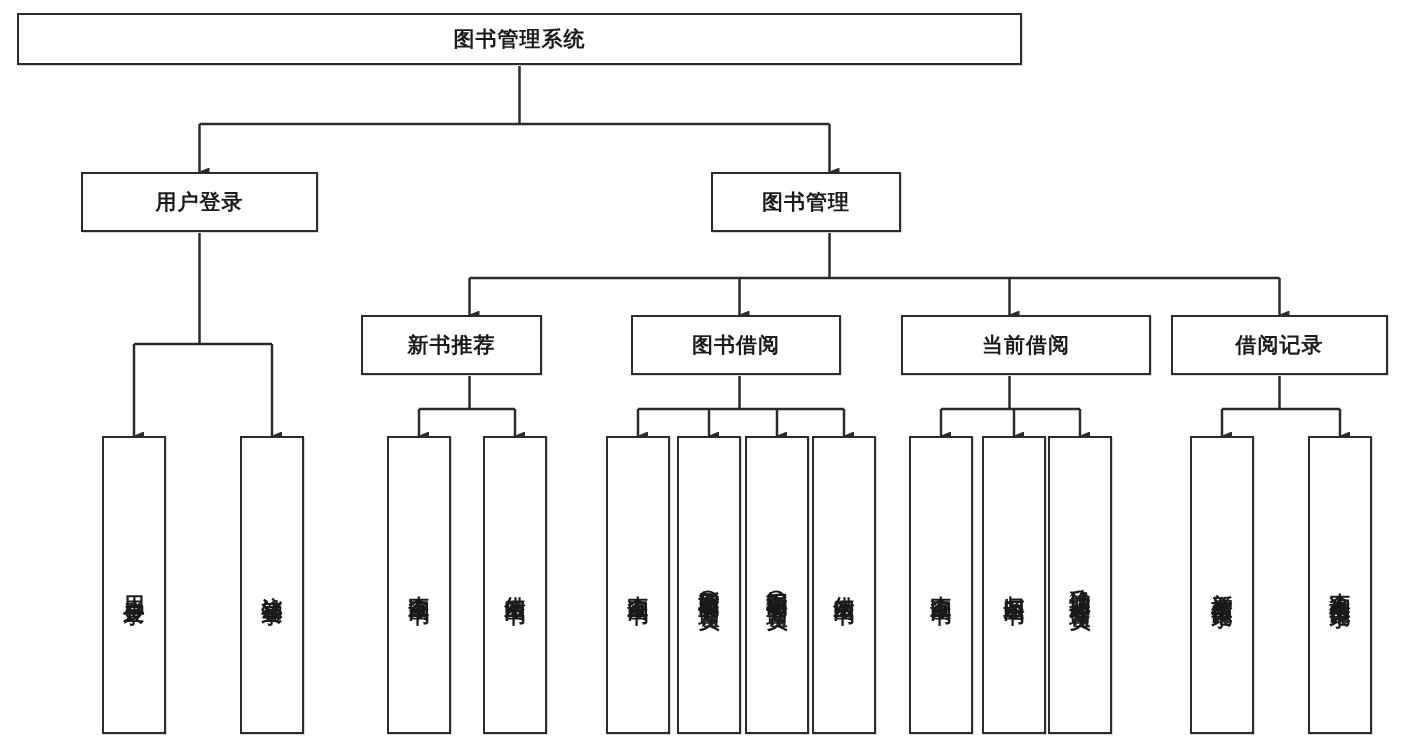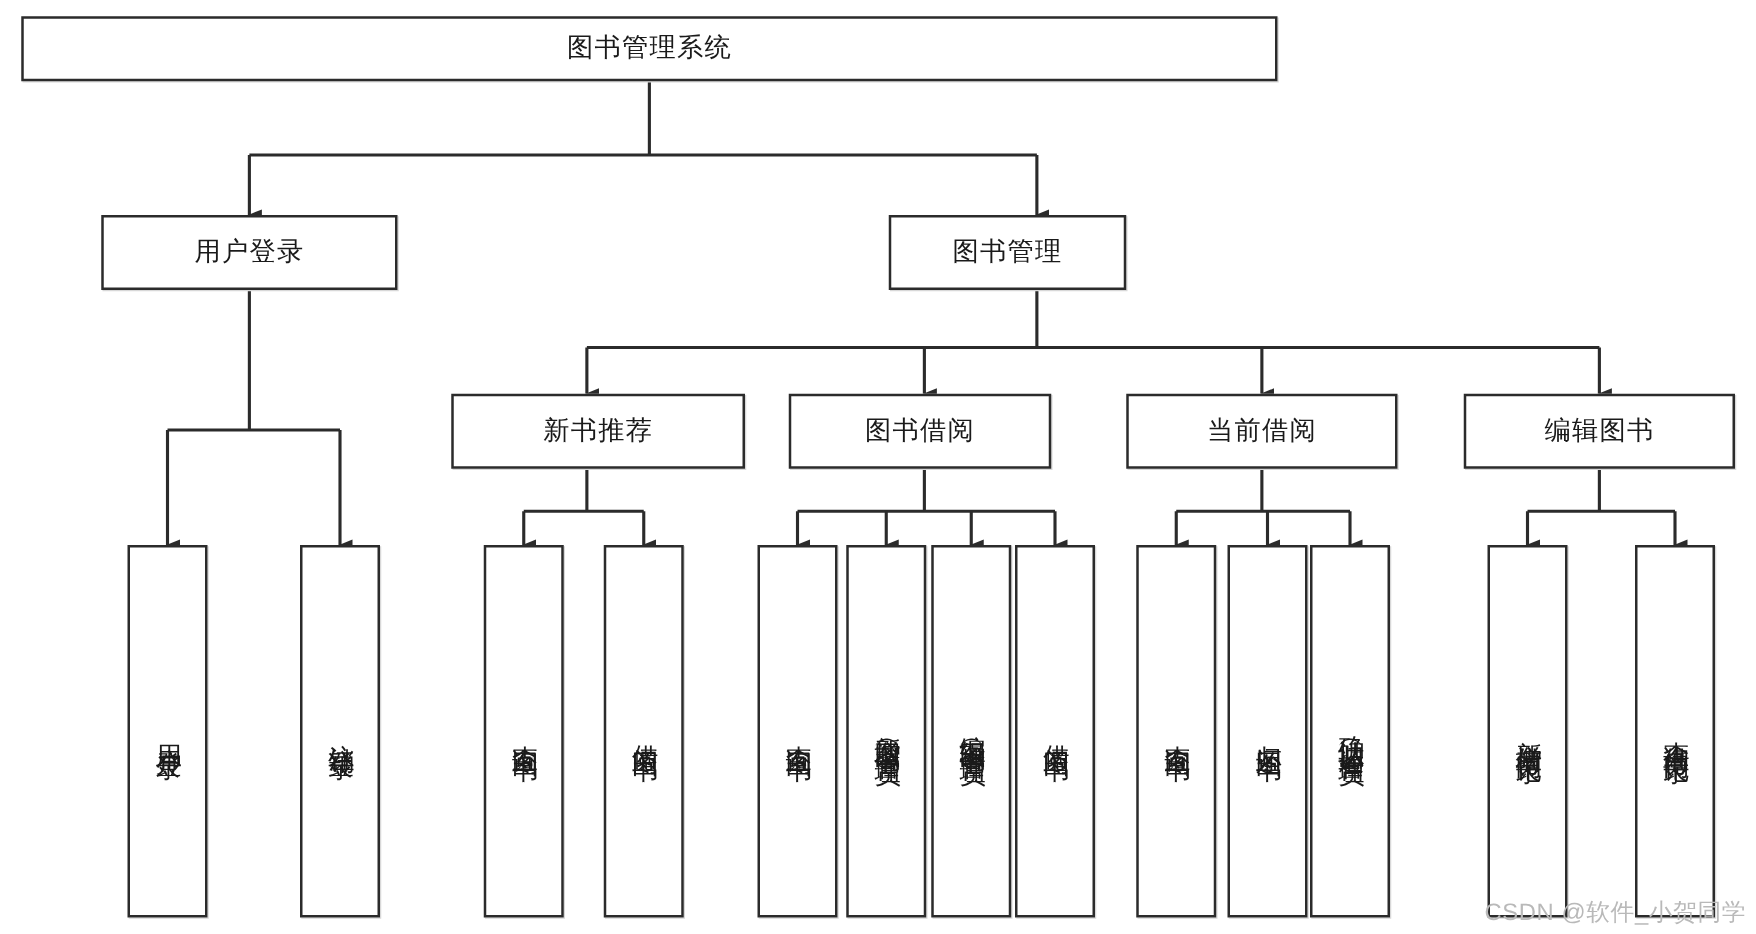--- a/index.html
+++ b/index.html
@@ -10,20 +10,21 @@
   }
   body {
     font-family: "Liberation Sans", "DejaVu Sans", sans-serif;
   }
   #diagram-canvas {
     position: relative;
     width: 1405px;
     height: 747px;
     background: #ffffff;
     overflow: hidden;
+    font-weight: bold;
   }
   #edges-layer {
     position: absolute;
     left: 0;
     top: 0;
     width: 1405px;
     height: 747px;
     pointer-events: none;
   }
   .node {
@@ -122,31 +123,31 @@
   <div id="nodes-layer">
       <div class="node horiz" style="left: 17px; top: 13px; width: 1005px; height: 52px;">
         <span class="label">图书管理系统</span>
       </div>
       <div class="node horiz" style="left: 81px; top: 172px; width: 237px; height: 60px;">
         <span class="label">用户登录</span>
       </div>
       <div class="node horiz" style="left: 711px; top: 172px; width: 190px; height: 60px;">
         <span class="label">图书管理</span>
       </div>
-      <div class="node horiz" style="left: 361px; top: 315px; width: 235px; height: 60px;">
+      <div class="node horiz" style="left: 361px; top: 315px; width: 181px; height: 60px;">
         <span class="label">新书推荐</span>
       </div>
       <div class="node horiz" style="left: 631px; top: 315px; width: 210px; height: 60px;">
         <span class="label">图书借阅</span>
       </div>
-      <div class="node horiz" style="left: 901px; top: 315px; width: 217px; height: 60px; justify-content: center;">
+      <div class="node horiz" style="left: 901px; top: 315px; width: 250px; height: 60px; justify-content: center;">
         <span class="label">当前借阅</span>
       </div>
       <div class="node horiz" style="left: 1171px; top: 315px; width: 217px; height: 60px;">
-        <span class="label">编辑图书</span>
+        <span class="label">借阅记录</span>
       </div>
       <div class="node vert" style="left: 102px; top: 436px; width: 64px; height: 298px;">
         <span class="label">用户登录</span>
       </div>
       <div class="node vert" style="left: 240px; top: 436px; width: 64px; height: 298px;">
         <span class="label">注销登录</span>
       </div>
       <div class="node vert" style="left: 387px; top: 436px; width: 64px; height: 298px;">
         <span class="label">查询图书</span>
       </div>
@@ -175,14 +176,13 @@
         <span class="label">确认归还（管理员）</span>
       </div>
       <div class="node vert" style="left: 1190px; top: 436px; width: 64px; height: 298px;">
         <span class="label">新增借阅记录</span>
       </div>
       <div class="node vert" style="left: 1308px; top: 436px; width: 64px; height: 298px;">
         <span class="label">查询借阅记录</span>
       </div>
     </div>
 
-  <div id="watermark">CSDN @软件_小贺同学</div>
 </div>
 
 </body></html>

